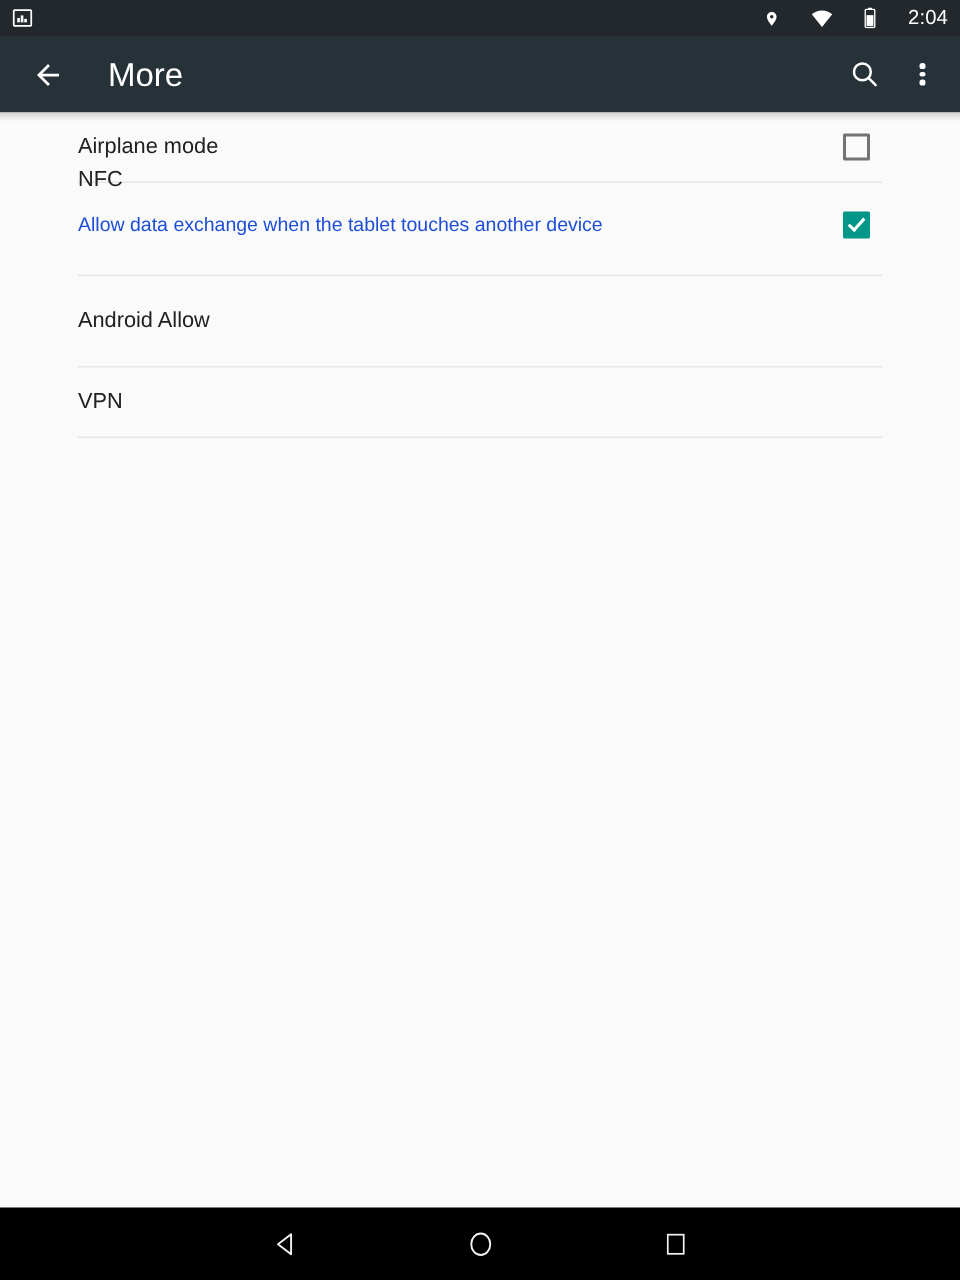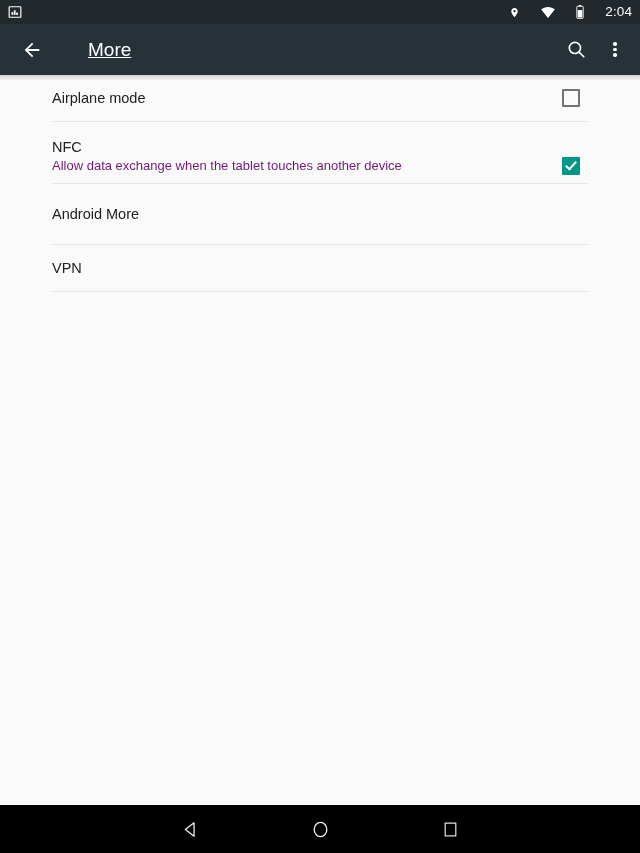--- a/index.html
+++ b/index.html
@@ -61,26 +61,25 @@
     width: 40px;
     height: 40px;
     display: flex;
     align-items: center;
     justify-content: center;
     flex: 0 0 auto;
     cursor: pointer;
   }
   #toolbar-title {
     color: #ffffff;
-    font-size: 19px;
-    margin-left: 36px;
+    font-size: 22px;
+    margin-left: 20px;
     flex: 1 1 auto;
     white-space: nowrap;
     overflow: hidden;
-    text-decoration: underline;
   }
   .toolbar-action {
     width: 44px;
     height: 44px;
     display: flex;
     align-items: center;
     justify-content: center;
     flex: 0 0 auto;
     cursor: pointer;
   }
@@ -111,39 +110,39 @@
     pointer-events: none;
   }
 
   
   #settings-list {
     padding-top: 0;
   }
   .list-row {
     display: flex;
     align-items: center;
-    padding: 0 52px;
+    padding: 16px 52px;
     box-sizing: border-box;
     min-height: 46px;
     cursor: pointer;
   }
   .row-text {
     flex: 1 1 auto;
     padding: 8px 0;
   }
   .row-title {
     font-size: 14.5px;
     color: #212121;
     line-height: 20px;
   }
   .row-summary {
     font-size: 13px;
-    color: #701a75;
+    color: #1d4ed8;
     line-height: 18px;
-    margin-top: 0;
+    margin-top: 11px;
   }
   .row-widget {
     flex: 0 0 auto;
     margin-left: 16px;
     display: flex;
     align-items: center;
     justify-content: center;
     width: 34px;
     height: 34px;
     cursor: pointer;
@@ -277,21 +276,21 @@
         <div class="row-summary">Allow data exchange when the tablet touches another device</div>
       </div>
       <div class="row-widget">
         <span class="checkbox checked"></span>
       </div>
     </div>
     <div class="divider"></div>
 
     <div class="list-row" style="height:60px;">
       <div class="row-text">
-        <div class="row-title">Android More</div>
+        <div class="row-title">Android Allow</div>
       </div>
     </div>
     <div class="divider"></div>
 
     <div class="list-row" style="height:45px;">
       <div class="row-text">
         <div class="row-title">VPN</div>
       </div>
     </div>
     <div class="divider"></div>

